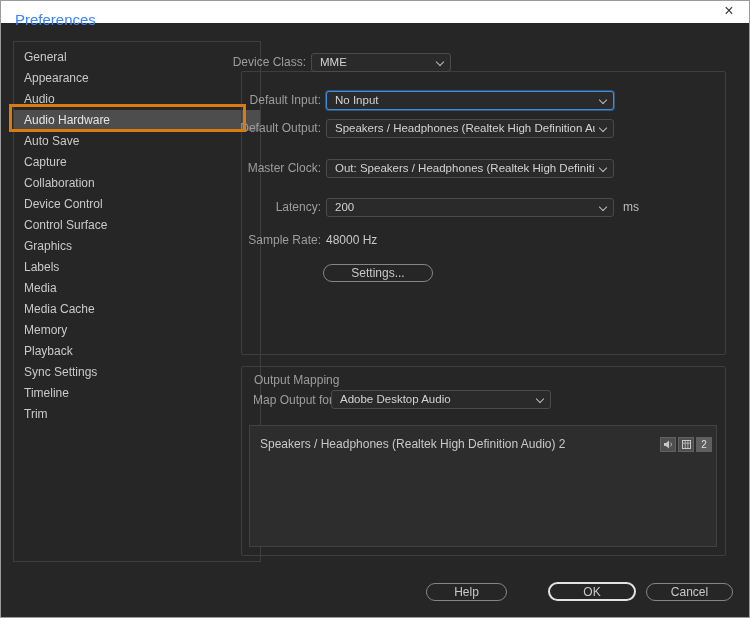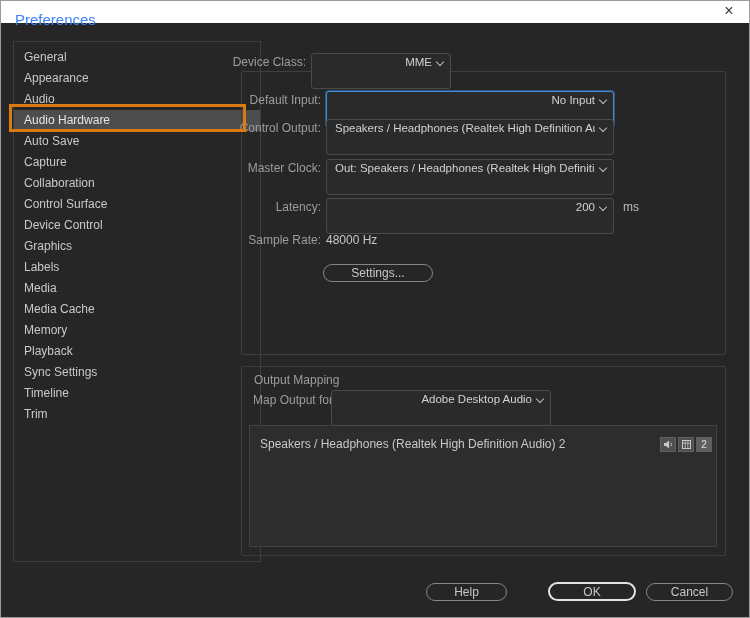--- a/index.html
+++ b/index.html
@@ -24,21 +24,21 @@
   .label-input  { left:200px; top:90px; width:120px; }
   .label-output { left:200px; top:118px; width:120px; }
   .label-clock  { left:200px; top:158px; width:120px; }
   .label-latency{ left:200px; top:197px; width:120px; }
   .label-sample { left:200px; top:230px; width:120px; }
   .val-sample   { left:325px; top:230px; }
   .val-ms       { left:622px; top:197px; color:#bdbdbd; }
   .label-mapout { left:252px; top:390px; text-align:left; }
 
   
-  .dropdown { position:absolute; height:36px; background:#2a2a2a; border:1px solid #4a4a4a; border-radius:3px; cursor:default; z-index:5;text-align:right; }
+  .dropdown { position:absolute; height:19px; background:#2a2a2a; border:1px solid #4a4a4a; border-radius:3px; cursor:default; z-index:5; }
   .dd-value { position:absolute; left:8px; right:18px; top:0; line-height:17px; font-size:11.5px; color:#d2d2d2; white-space:nowrap; overflow:hidden; }
   .chev { position:absolute; right:7px; top:5px; width:6px; height:6px; border-right:1.5px solid #bdbdbd; border-bottom:1.5px solid #bdbdbd; transform:rotate(45deg); }
   .dd-device  { left:310px; top:52px;  width:140px; }
   .dd-input   { left:325px; top:90px;  width:288px; border:1px solid #3f8fde; box-shadow:0 0 0 1px rgba(63,143,222,0.45); }
   .dd-output  { left:325px; top:118px; width:288px; }
   .dd-clock   { left:325px; top:158px; width:288px; }
   .dd-latency { left:325px; top:197px; width:288px; }
   .dd-mapout  { left:330px; top:389px; width:220px; }
 
   
@@ -72,22 +72,22 @@
   </div>
 
   <div class="sidebar">
     <div class="side-item">General</div>
     <div class="side-item">Appearance</div>
     <div class="side-item">Audio</div>
     <div class="side-item selected">Audio Hardware</div>
     <div class="side-item">Auto Save</div>
     <div class="side-item">Capture</div>
     <div class="side-item">Collaboration</div>
+    <div class="side-item">Device Control</div>
     <div class="side-item">Control Surface</div>
-    <div class="side-item">Device Control</div>
     <div class="side-item">Graphics</div>
     <div class="side-item">Labels</div>
     <div class="side-item">Media</div>
     <div class="side-item">Media Cache</div>
     <div class="side-item">Memory</div>
     <div class="side-item">Playback</div>
     <div class="side-item">Sync Settings</div>
     <div class="side-item">Timeline</div>
     <div class="side-item">Trim</div>
   </div>
@@ -100,21 +100,21 @@
   </div>
 
   <div class="group group1"></div>
 
   <span class="label label-input">Default Input:</span>
   <div class="dropdown dd-input">
     <span class="dd-value">No Input</span>
     <span class="chev"></span>
   </div>
 
-  <span class="label label-output">Control Output:</span>
+  <span class="label label-output">Default Output:</span>
   <div class="dropdown dd-output">
     <span class="dd-value">Speakers / Headphones (Realtek High Definition Audio)</span>
     <span class="chev"></span>
   </div>
 
   <span class="label label-clock">Master Clock:</span>
   <div class="dropdown dd-clock">
     <span class="dd-value">Out: Speakers / Headphones (Realtek High Definition...</span>
     <span class="chev"></span>
   </div>

